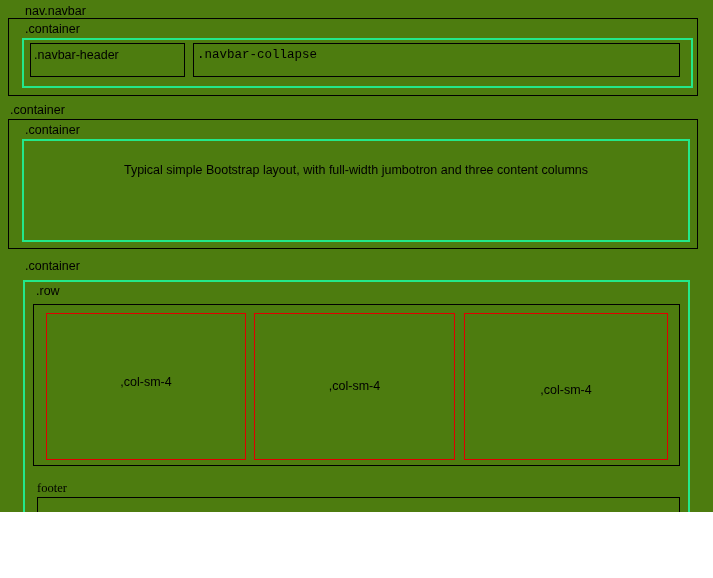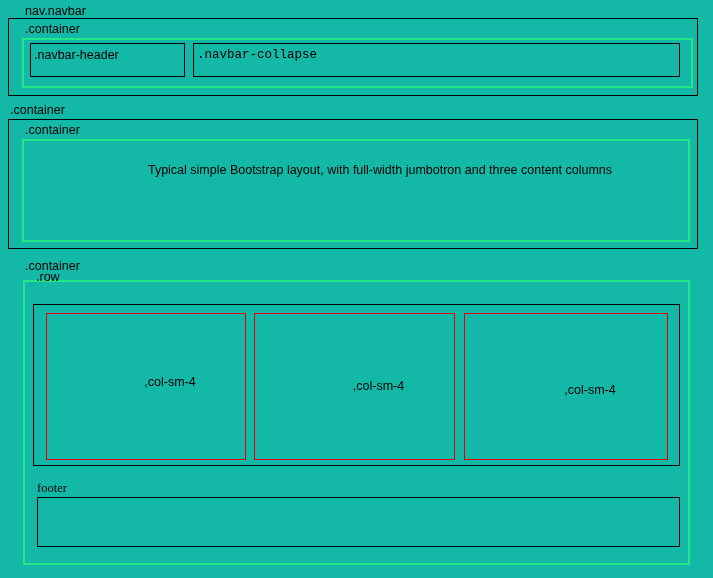--- a/index.html
+++ b/index.html
@@ -9,44 +9,43 @@
     background: #ffffff;
   }
   body {
     font-family: "Liberation Sans", sans-serif;
     color: #000000;
     -webkit-font-smoothing: none;
   }
   #stage {
     position: relative;
     width: 713px;
-    height: 578px;
+    height: 512px;
     overflow: hidden;
-    background: #14b8a6;
+    background: #4d7c0f;
   }
   
   .abs { position: absolute; box-sizing: border-box; }
   .label {
     position: absolute;
     font-size: 12.5px;
     line-height: 14px;
     color: #000000;
     white-space: nowrap;
   }
   .box-black { border: 1px solid #000000; background: transparent; }
   .box-green { border: 2px solid #23e88a; background: transparent; }
   .box-red   { border: 1px solid #e00000; background: transparent; }
 
   .centered-text {
     position: absolute;
     font-size: 12.5px;
     line-height: 15px;
     color: #000000;
     white-space: nowrap;
-    margin-left: 24px;
   }
 
   
   #navbar-label        { left: 25px;  top: 4px; }
   #navbar-outer        { left: 8px;   top: 18px;  width: 690px; height: 78px; }
   #navbar-container-label { left: 25px; top: 22px; }
   #navbar-container-box   { left: 22px; top: 38px; width: 671px; height: 50px; }
   #navbar-header-box   { left: 30px;  top: 43px;  width: 155px; height: 34px; }
   #navbar-header-label { left: 34px;  top: 48px; }
   #navbar-collapse-box { left: 193px; top: 43px;  width: 487px; height: 34px; }
@@ -55,21 +54,21 @@
   
   #jumbotron-label     { left: 10px;  top: 103px; }
   #jumbotron-outer     { left: 8px;   top: 119px; width: 690px; height: 130px; }
   #jumbotron-container-label { left: 25px; top: 123px; }
   #jumbotron-container-box   { left: 22px; top: 139px; width: 668px; height: 103px; }
   #jumbotron-text      { left: 23px;  top: 163px; width: 666px; text-align: center; }
 
   
   #main-container-label { left: 25px; top: 259px; }
   #main-container-box   { left: 23px; top: 280px; width: 667px; height: 285px; }
-  #row-label            { left: 36px; top: 270px; }
+  #row-label            { left: 36px; top: 284px; }
   #row-box              { left: 33px; top: 304px; width: 647px; height: 162px; }
 
   #col-1-box { left: 46px;  top: 313px; width: 200px; height: 147px; }
   #col-2-box { left: 254px; top: 313px; width: 201px; height: 147px; }
   #col-3-box { left: 464px; top: 313px; width: 204px; height: 147px; }
 
   #col-1-label { left: 46px;  top: 375px; width: 200px; text-align: center; }
   #col-2-label { left: 254px; top: 379px; width: 201px; text-align: center; }
   #col-3-label { left: 464px; top: 383px; width: 204px; text-align: center; }
 

